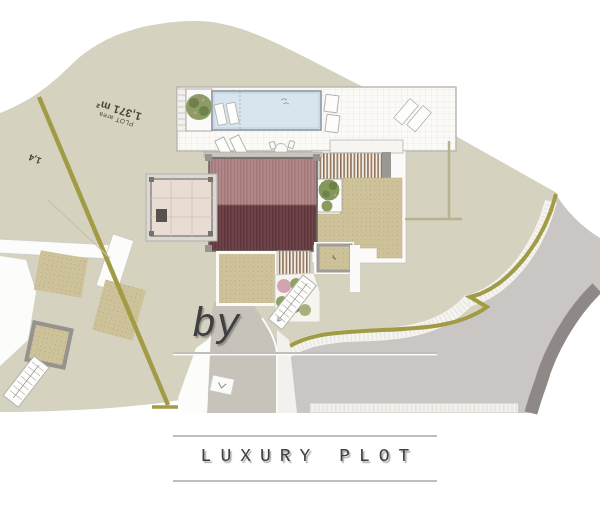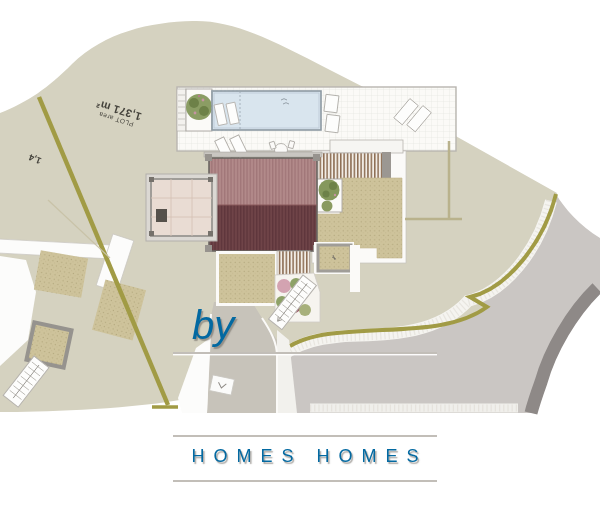--- a/index.html
+++ b/index.html
@@ -8,22 +8,22 @@
   #plan-svg{position:absolute;left:0;top:0;}
   .abs{position:absolute;}
   
   .plot-label{left:86px;top:104px;width:64px;transform:rotate(197deg);
     color:#45433c;text-align:center;line-height:1.05;}
   .plot-label .l1{font-size:6.5px;letter-spacing:.5px;}
   .plot-label .l2{font-size:11px;font-weight:bold;letter-spacing:.3px;}
   .neighbor-label{left:8px;top:150px;width:34px;transform:rotate(202deg);
     color:#45433c;font-size:9px;font-weight:bold;}
   
-  .wm{color:#0369a1;text-shadow:1.6px 1.8px 1.2px rgba(115,110,103,.62);
-      font-family:Liberation Sans, sans-serif;white-space:nowrap;}
+  .wm{color:#404040;text-shadow:1.6px 1.8px 1.2px rgba(115,110,103,.62);
+      font-family:Liberation Mono, monospace;white-space:nowrap;}
   .wm-by{left:192px;top:303px;font-size:40px;font-style:italic;}
   .wm-brand{left:171px;top:361px;width:268px;text-align:center;font-size:56px;letter-spacing:-2px;}
   .wm-tagline{left:171px;top:446px;width:268px;text-align:center;font-size:18px;letter-spacing:9px;
       text-indent:9px;}
   .wm-line{height:2px;background:#c2beb8;box-shadow:0 1.4px 0 rgba(255,255,255,.95);}
   .wm-line1{left:173px;top:352px;width:264px;}
   .wm-line2{left:173px;top:435px;width:264px;}
   .wm-line3{left:173px;top:480px;width:264px;}
 </style>
 </head>
@@ -220,15 +220,15 @@
 
   <div class="abs plot-label">
     <div class="l1">PLOT area</div>
     <div class="l2">1,371 m²</div>
   </div>
   <div class="abs neighbor-label">1,4</div>
 
   <div class="abs wm wm-by">by</div>
   <div class="abs wm-line wm-line1"></div>
   <div class="abs wm-line wm-line2"></div>
-  <div class="abs wm wm-tagline">HOMES HOMES</div>
+  <div class="abs wm wm-tagline">LUXURY PLOT</div>
   <div class="abs wm-line wm-line3"></div>
 </div>
 
 </body></html>

